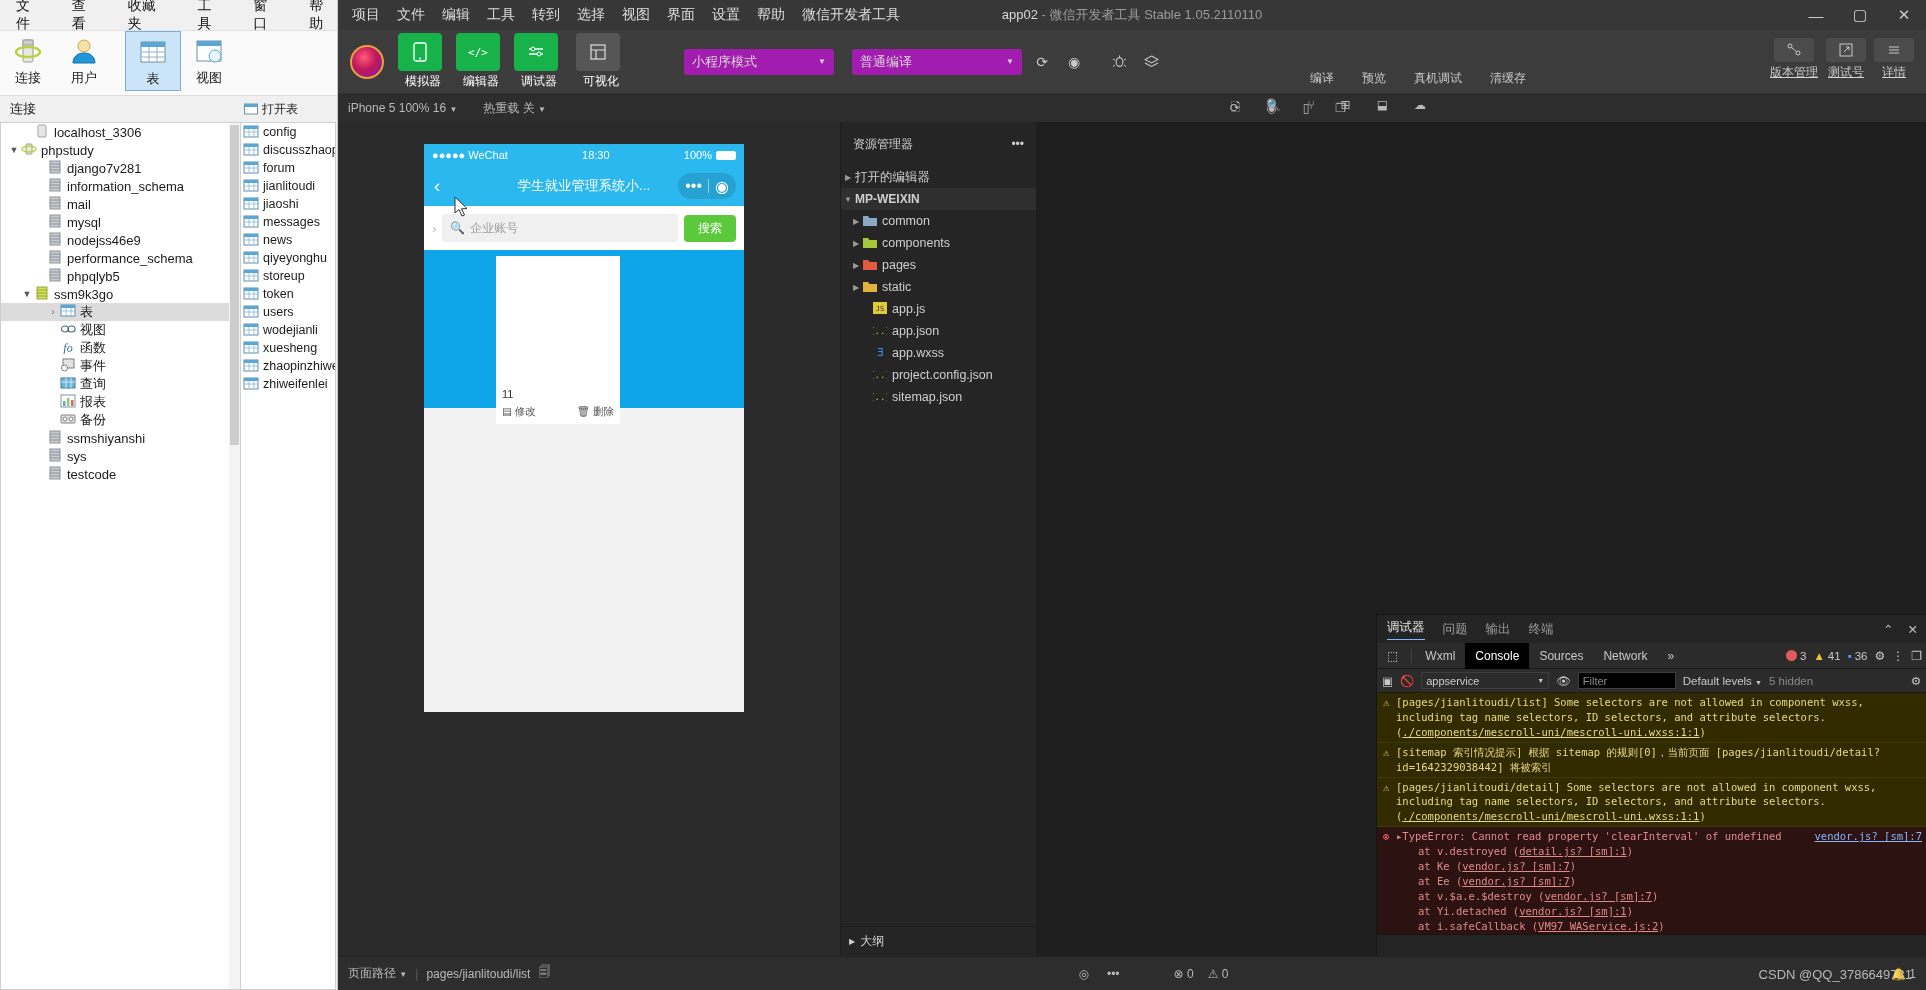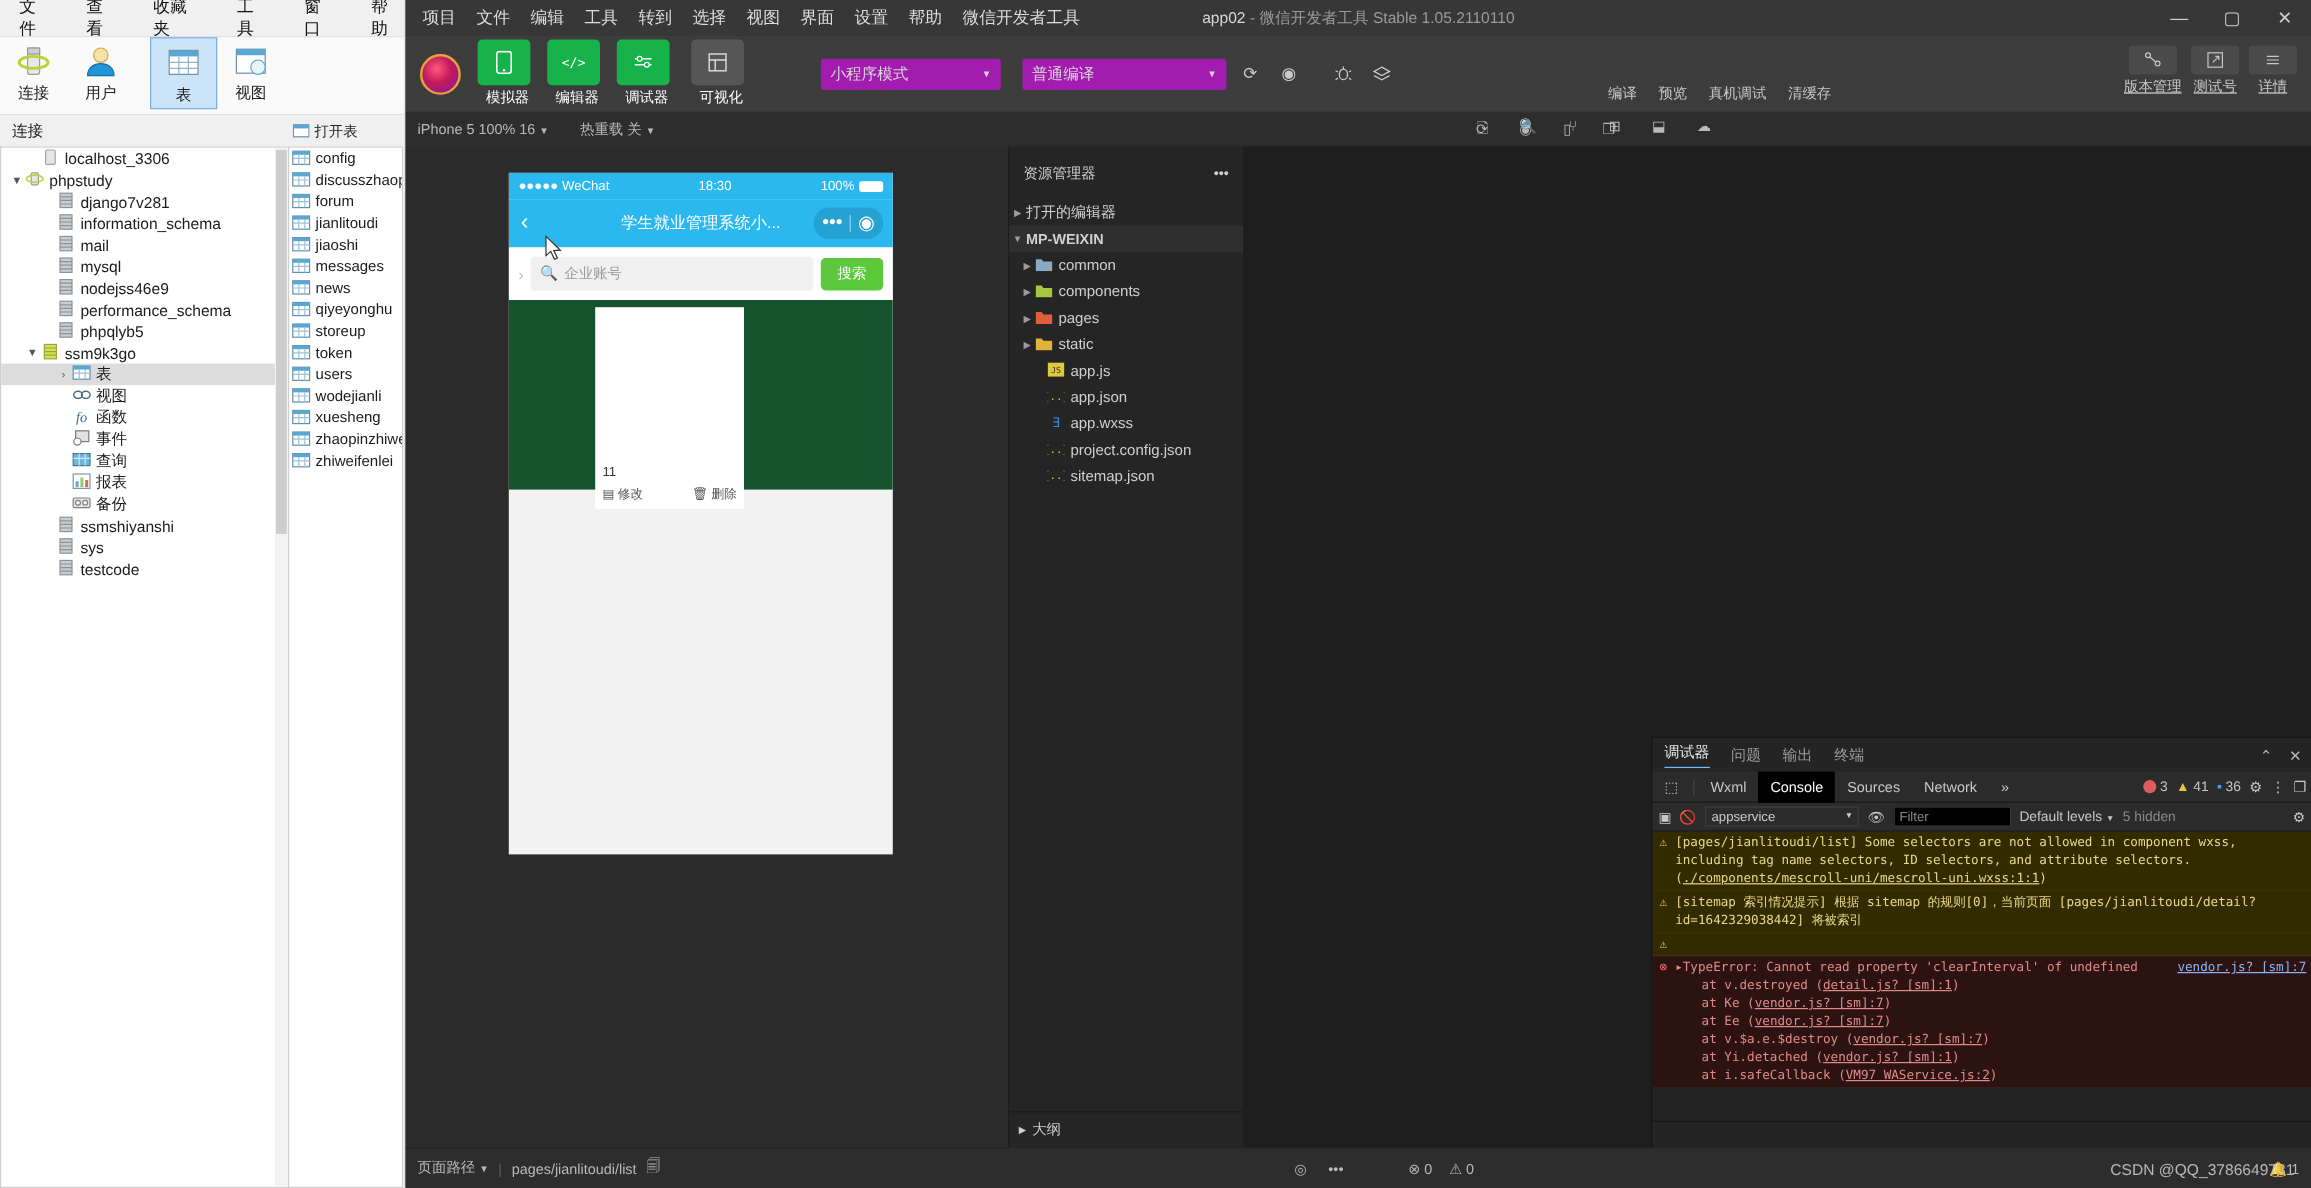--- a/index.html
+++ b/index.html
@@ -86,21 +86,21 @@
   .wx-back { font-size:19px; padding-left:10px; }
   .wx-title { position:absolute; left:0; right:0; text-align:center; font-size:13.5px; }
   .wx-caps { position:absolute; right:8px; display:flex; align-items:center;
     background:rgba(0,0,0,0.12); border-radius:13px; height:26px; padding:0 7px; gap:6px;}
   .wx-search { height:44px; background:#fff; display:flex; align-items:center;
     padding:0 8px; gap:6px; }
   .wx-input { flex:1; height:28px; background:#f0f0f0; border-radius:3px; display:flex;
     align-items:center; padding:0 8px; font-size:12px; color:#9b9b9b; gap:5px;}
   .wx-btn { background:#5cc93c; color:#fff; font-size:12px; border-radius:4px;
     padding:5px 14px; }
-  .wx-body { background:#14532d; height:158px; position:relative; }
+  .wx-body { background:#0ea5e9; height:158px; position:relative; }
   .wx-card { position:absolute; left:72px; top:6px; width:124px; height:168px;
     background:#fff; display:flex; flex-direction:column; justify-content:flex-end;
     padding:6px 6px 5px; }
   .wx-card .num { font-size:11px; color:#333; margin-bottom:5px;}
   .wx-card .acts { display:flex; justify-content:space-between; font-size:10.5px; color:#555;}
   .wx-rest { background:#f2f2f2; flex:1; }
 
   #expl-pane { width:196px; background:#252526; border-left:1px solid #1d1d1d;
      position:relative;}
   #expl-top { height:44px; display:flex; align-items:center; justify-content:space-between;
@@ -600,21 +600,21 @@
           <path d="M7.5 3.5v-2M3 6l-2-1M12 6l2-1M3 11l-2 1.5M12 11l2 1.5" stroke="#c9c9c9" stroke-width="1"></path>
         </svg>
     </div>
     <div class="rd-ico">
       <svg width="15" height="15" viewBox="0 0 15 15">
           <path d="M7.5 2L14 5.5 7.5 9 1 5.5z" fill="none" stroke="#c9c9c9" stroke-width="1.1"></path>
           <path d="M1 9l6.5 3.5L14 9" fill="none" stroke="#c9c9c9" stroke-width="1.1"></path>
         </svg>
     </div>
 
-    <div style="position:absolute;right:400px;bottom:6px;display:flex;gap:18px;font-size:12px;color:#c8c8c8;" id="action-caps">
+    <div style="position:absolute;right:400px;bottom:6px;display:flex;gap:28px;font-size:12px;color:#c8c8c8;" id="action-caps">
         <span>编译</span>
         <span>预览</span>
         <span>真机调试</span>
         <span>清缓存</span>
       </div>
 
     <div style="position:absolute;right:12px;top:8px;display:flex;gap:8px;text-decoration:underline;" id="right-tools">
         <div style="display: flex; flex-direction: column; align-items: center;">
           <div style="width:40px;height:24px;background:#4b4b4b;border-radius:3px;display:flex;align-items:center;justify-content:center;">
             <svg width="16" height="16" viewBox="0 0 16 16">
@@ -858,20 +858,21 @@
             <div class="msg warn">
               <span class="gi"><span style="color:#e8c340;">⚠</span></span>
               <span class="body"><span>[pages/jianlitoudi/list] Some selectors are not allowed in component wxss, including tag name selectors, ID selectors, and attribute selectors.(</span><span class="lnk">./components/mescroll-uni/mescroll-uni.wxss:1:1</span><span>)</span></span>
             </div>
             <div class="msg warn">
               <span class="gi"><span style="color:#e8c340;">⚠</span></span>
               <span class="body"><span>[sitemap 索引情况提示] 根据 sitemap 的规则[0]，当前页面 [pages/jianlitoudi/detail?id=1642329038442] 将被索引</span></span>
             </div>
             <div class="msg warn">
               <span class="gi"><span style="color:#e8c340;">⚠</span></span>
+              <span class="body"><span>[pages/jianlitoudi/detail] Some selectors are not allowed in component wxss, including tag name selectors, ID selectors, and attribute selectors.(</span><span class="lnk">./components/mescroll-uni/mescroll-uni.wxss:1:1</span><span>)</span></span>
             </div>
             <div class="msg err">
               <span class="gi"><span style="color:#ff6b6b;">⊗</span></span>
               <span class="body"><span>▸TypeError: Cannot read property 'clearInterval' of undefined</span><div style="padding-left: 22px;"><span>at v.destroyed (</span><span class="lnk">detail.js? [sm]:1</span><span>)</span></div><div style="padding-left: 22px;"><span>at Ke (</span><span class="lnk">vendor.js? [sm]:7</span><span>)</span></div><div style="padding-left: 22px;"><span>at Ee (</span><span class="lnk">vendor.js? [sm]:7</span><span>)</span></div><div style="padding-left: 22px;"><span>at v.$a.e.$destroy (</span><span class="lnk">vendor.js? [sm]:7</span><span>)</span></div><div style="padding-left: 22px;"><span>at Yi.detached (</span><span class="lnk">vendor.js? [sm]:1</span><span>)</span></div><div style="padding-left: 22px;"><span>at i.safeCallback (</span><span class="lnk">VM97 WAService.js:2</span><span>)</span></div><div style="padding-left: 22px;"></div></span>
               <span class="src">vendor.js? [sm]:7</span>
             </div>
           </div>
         <div id="console-foot"></div>
       </div>
     </div>

